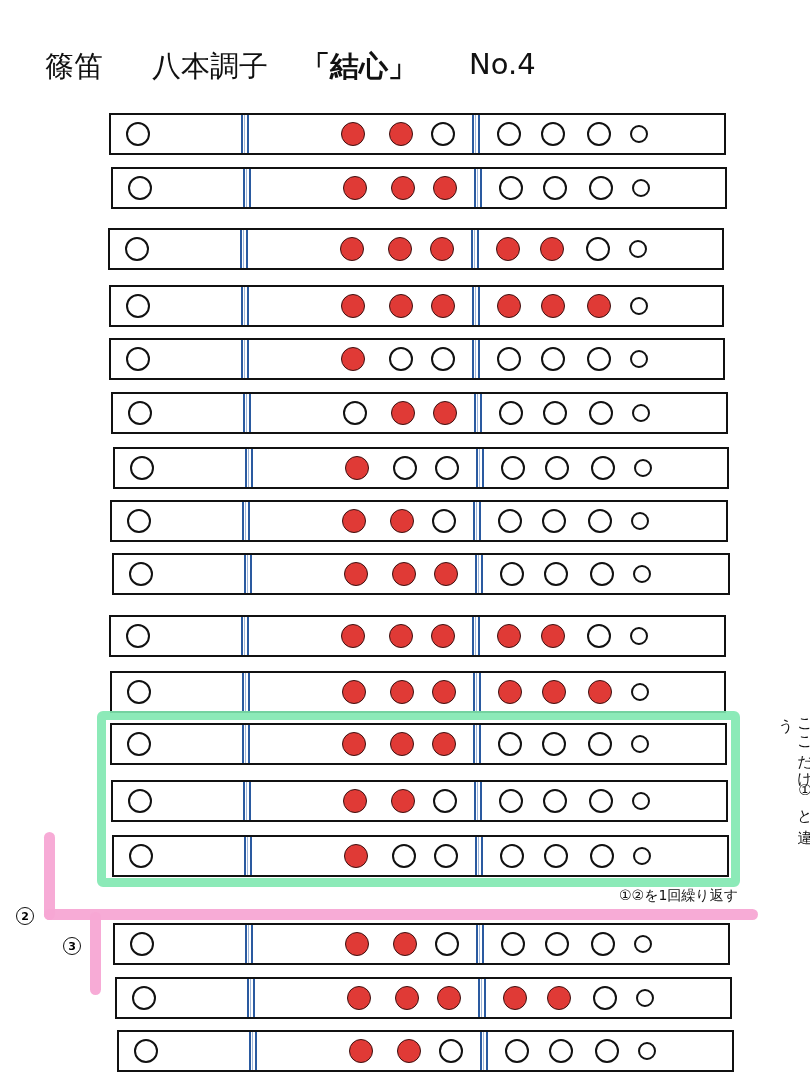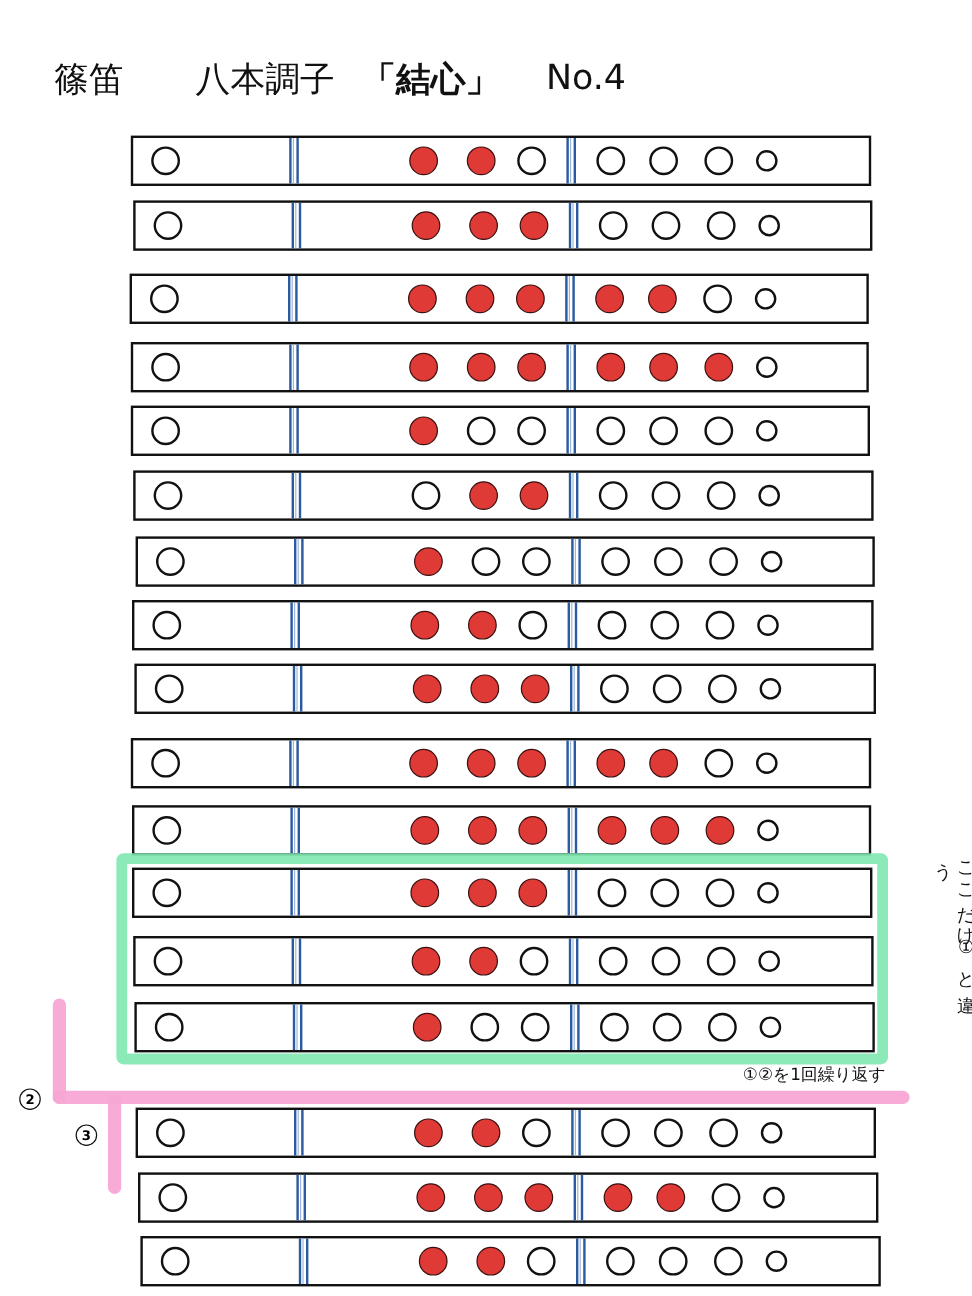--- a/index.html
+++ b/index.html
@@ -17,23 +17,23 @@
   .pink { position:absolute; background:#f7a6d4; border-radius:6px; opacity:0.95; }
   .note { position:absolute; font-family:"DejaVu Sans", sans-serif; color:#111; font-size:15px; }
   .note-vert { writing-mode:vertical-rl; letter-spacing:1px; }
   .circ-num { position:absolute; width:18px; height:18px; border:1.6px solid #111; border-radius:50%; font-size:11px; font-weight:bold; text-align:center; line-height:18px; box-sizing:border-box; }
 </style>
 </head>
 <body>
 
 <div class="title">
   <span style="left:0">篠笛</span>
-  <span style="left:118px">八本調子</span>
+  <span style="left:107px">八本調子</span>
   <span style="left:256px" class="t-bold">「結心」</span>
-  <span style="left:410px">No.4</span>
+  <span style="left:424px">No.4</span>
 </div>
 
 <div id="rows">
     <div class="row" style="top: 113px; left: 109px; width: 613px;">
       <div class="hole open" style="left: 15px; top: 7px; width: 24px; height: 24px;"></div>
       <div class="sep" style="left: 130px;">
         <i style="left:0"></i>
         <i style="left:3px;background:#9fb6d8;width:1px"></i>
         <i style="left:6px"></i>
       </div>

